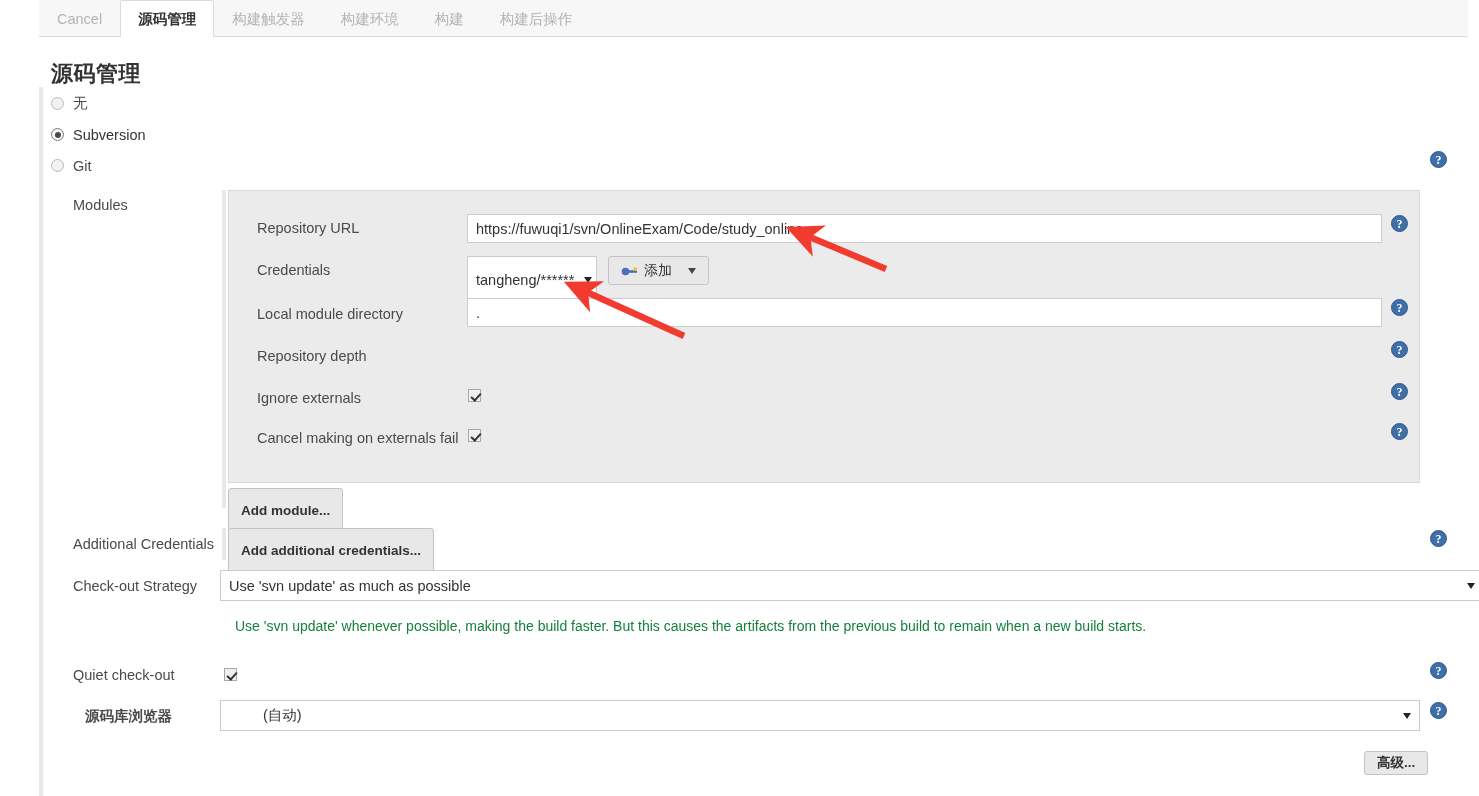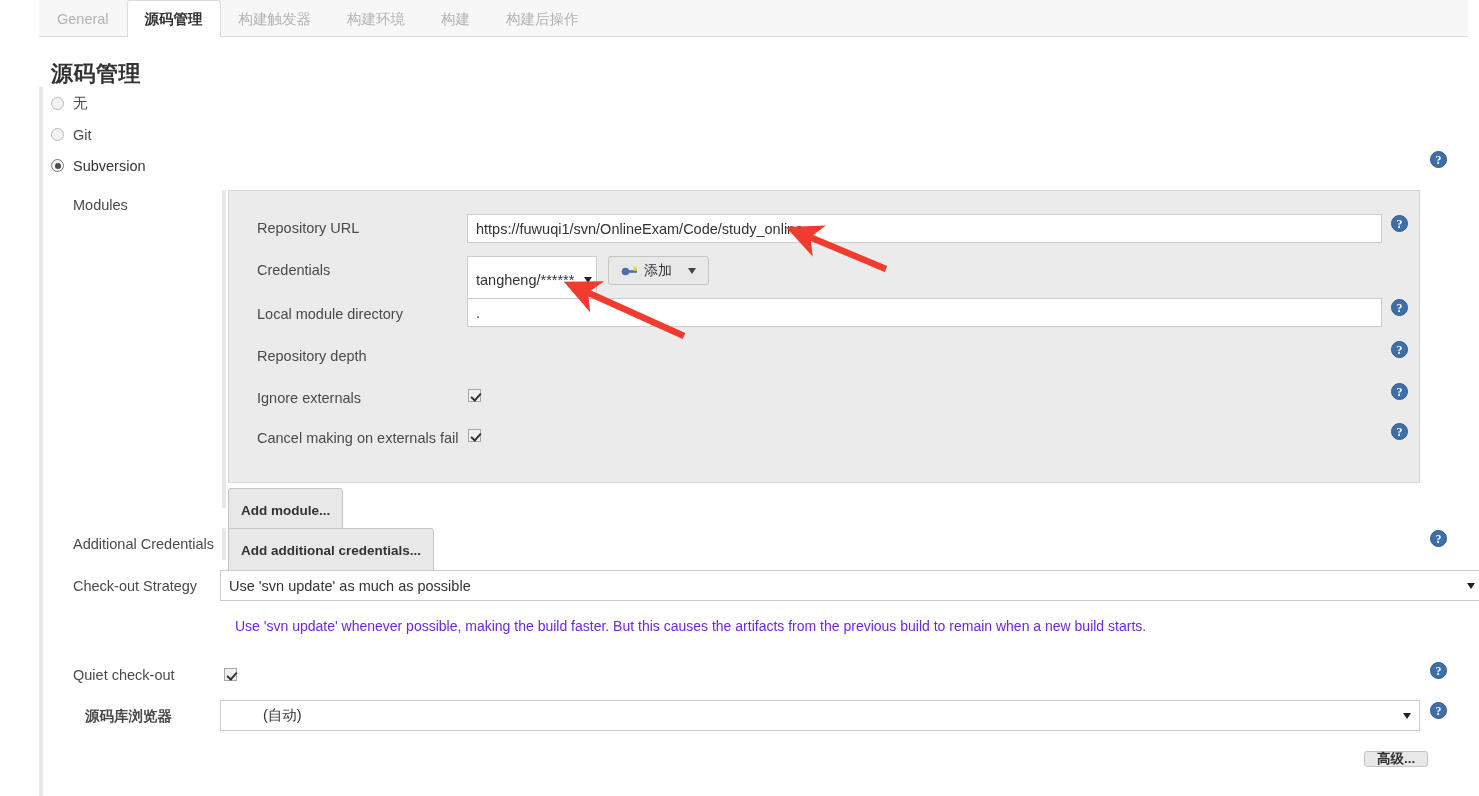--- a/index.html
+++ b/index.html
@@ -211,39 +211,39 @@
   .modules-panel {
     position: absolute;
     background: #ebebeb;
     border: 1px solid #d8d8d8;
     box-sizing: border-box;
   }
 
   .desc-text {
     position: absolute;
     font-size: 14px;
-    color: #6d28d9;
+    color: #15803d;
   }
 
   .key-icon { flex: none; }
   .arrow-layer {
     position: absolute; left: 0; top: 0;
     width: 1479px; height: 796px;
     pointer-events: none;
   }
 </style>
 </head>
 <body>
 
 <div id="root">
 
   <div class="tabbar">
     <div class="tabs-inner" id="tabs-inner">
         <div class="tab">
-          <span>General</span>
+          <span>Cancel</span>
         </div>
         <div class="tab active">
           <span>源码管理</span>
         </div>
         <div class="tab">
           <span>构建触发器</span>
         </div>
         <div class="tab">
           <span>构建环境</span>
         </div>
@@ -260,27 +260,27 @@
 
     <h1 class="page-title">源码管理</h1>
 
     <div class="rail" style="left:0px; top:50px; height:709px;"></div>
 
     <div class="scm-radios">
       <div class="radio-row">
         <span class="rb"></span>
         <span class="rlabel">无</span>
       </div>
+      <div class="radio-row checked">
+        <span class="rb"></span>
+        <span class="rlabel">Subversion</span>
+      </div>
       <div class="radio-row">
         <span class="rb"></span>
         <span class="rlabel">Git</span>
-      </div>
-      <div class="radio-row checked">
-        <span class="rb"></span>
-        <span class="rlabel">Subversion</span>
       </div>
     </div>
 
     <div class="help" style="position:absolute; left:1391px; top:114px;">?</div>
 
     <div class="flabel" style="position:absolute; left:34px; top:160px;">Modules</div>
 
     <div class="rail" style="left:183px; top:153px; height:318px;"></div>
 
     <div class="modules-panel" style="left:189px; top:153px; width:1192px; height:293px;"></div>
@@ -337,21 +337,21 @@
     <span class="cbox checked" style="position:absolute; left:185px; top:631px;"></span>
     <div class="help" style="position:absolute; left:1391px; top:625px;">?</div>
 
     <div class="flabel" style="position:absolute; left:46px; top:670px;font-weight:bold;">源码库浏览器</div>
     <div class="tselect" style="position:absolute; left:181px; top:663px; width:1200px; height:31px;padding-left:42px;">
       <span>(自动)</span>
       <span class="caret"></span>
     </div>
     <div class="help" style="position:absolute; left:1391px; top:665px;">?</div>
 
-    <div class="btn" style="position:absolute; left:1325px; top:714px; height:16px;">高级...</div>
+    <div class="btn" style="position:absolute; left:1325px; top:714px; height:24px;">高级...</div>
 
   </div>
 
   <svg class="arrow-layer">
     <defs>
       <marker id="ah" markerWidth="6" markerHeight="6" refX="4.4" refY="3" orient="auto" markerUnits="strokeWidth">
         <path d="M5.6,3 L0,5.6 L1.5,3 L0,0.4 Z" fill="#f23b2f"></path>
       </marker>
     </defs>
     <line x1="886" y1="269" x2="793" y2="230" stroke="#f23b2f" stroke-width="6.5" marker-end="url(#ah)"></line>

